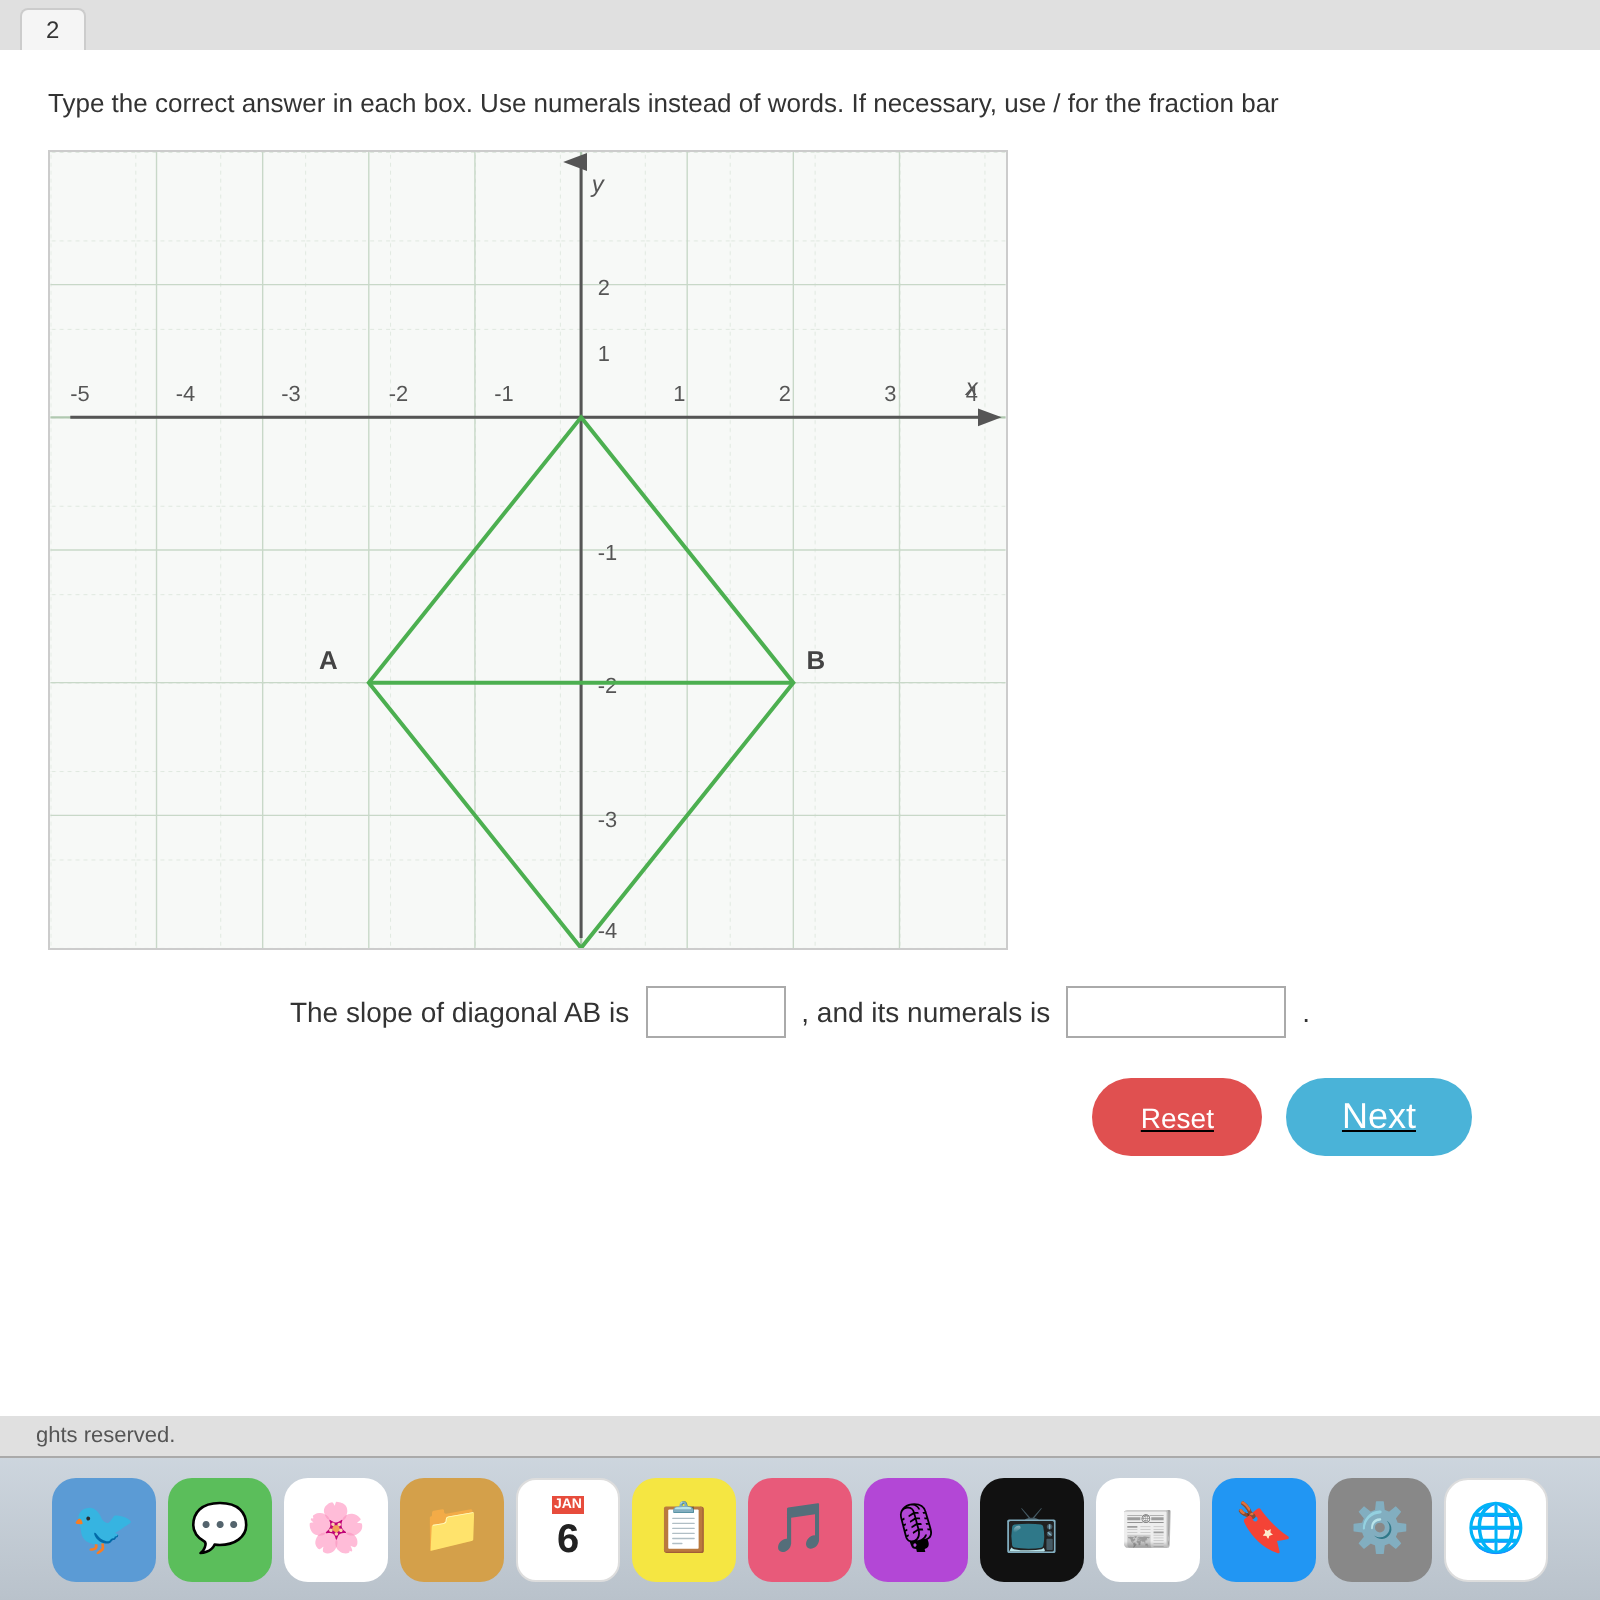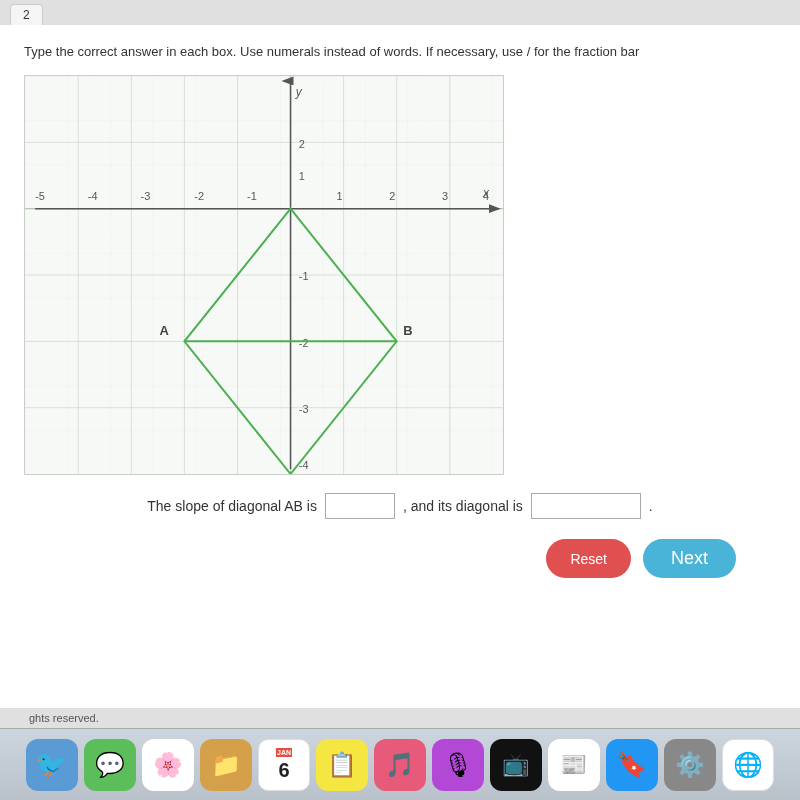--- a/index.html
+++ b/index.html
@@ -83,20 +83,21 @@
     }
     .answer-input-wide {
       width: 110px;
     }
 
     .buttons-row {
       display: flex;
       justify-content: flex-end;
       gap: 12px;
       margin-right: 40px;
+      text-decoration: underline;
     }
 
     .btn-reset {
       background: #e05050;
       color: white;
       border: none;
       border-radius: 20px;
       padding: 9px 24px;
       font-size: 14px;
       cursor: pointer;
@@ -108,21 +109,21 @@
       border: none;
       border-radius: 20px;
       padding: 9px 28px;
       font-size: 18px;
       cursor: pointer;
       font-weight: 500;
     }
 
     .footer {
       background: #e0e0e0;
-      padding: 4px 29px;
+      padding: 4px 18px;
       font-size: 11px;
       color: #555;
     }
 
     
     .dock {
       background: linear-gradient(to bottom, rgba(200,210,220,0.85), rgba(180,190,200,0.9));
       border-top: 1px solid #aaa;
       height: 72px;
       display: flex;
@@ -248,21 +249,21 @@
         <line x1="160" y1="266.67" x2="373.33" y2="266.67" stroke="#4caf50" stroke-width="2"></line>
 
         <text x="135" y="260" font-size="13" fill="#444" font-weight="bold">A</text>
         <text x="380" y="260" font-size="13" fill="#444" font-weight="bold">B</text>
       </svg>
     </div>
 
     <div class="answer-row">
       <span>The slope of diagonal AB is</span>
       <input class="answer-input" type="text" style="">
-      <span>, and its diagonal is</span>
+      <span>, and its numerals is</span>
       <input class="answer-input answer-input-wide" type="text" style="">
       <span>.</span>
     </div>
 
     <div class="buttons-row">
       <button class="btn-reset">Reset</button>
       <button class="btn-next">Next</button>
     </div>
 
   </div>

